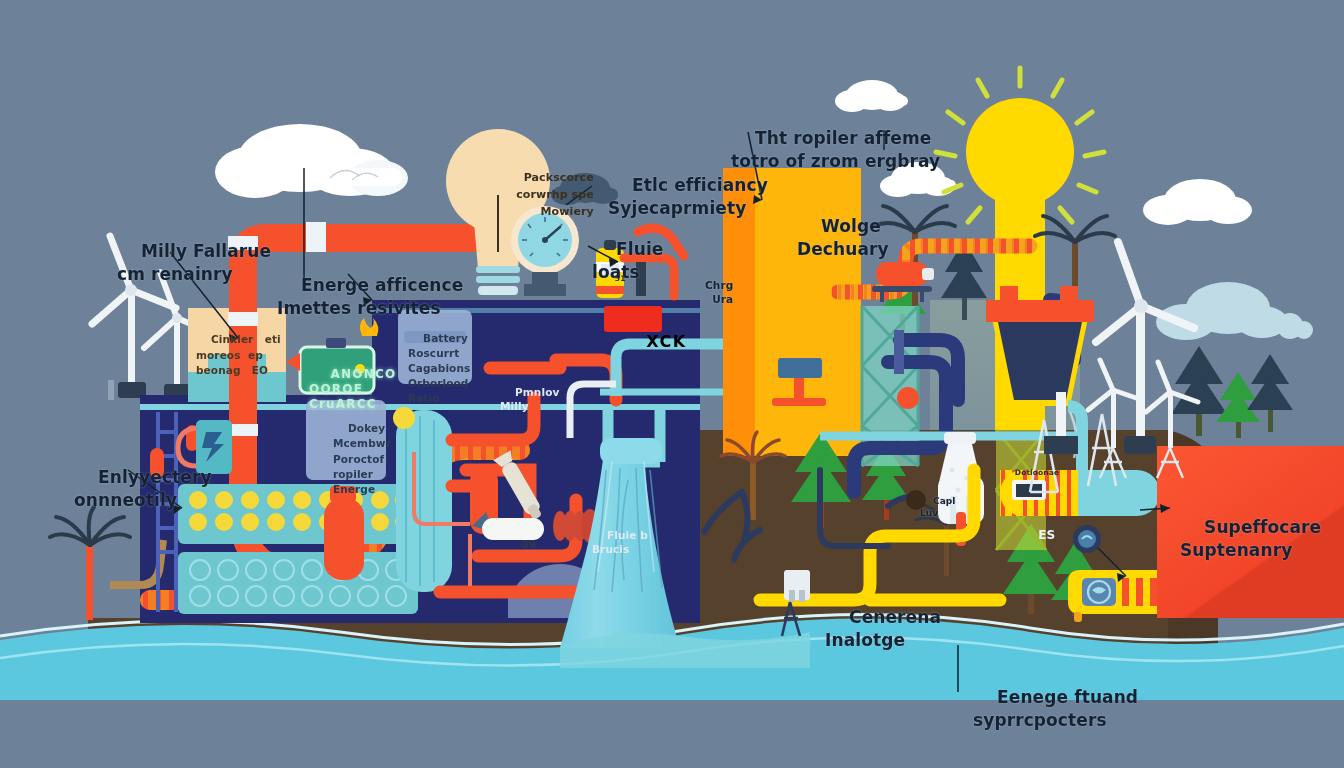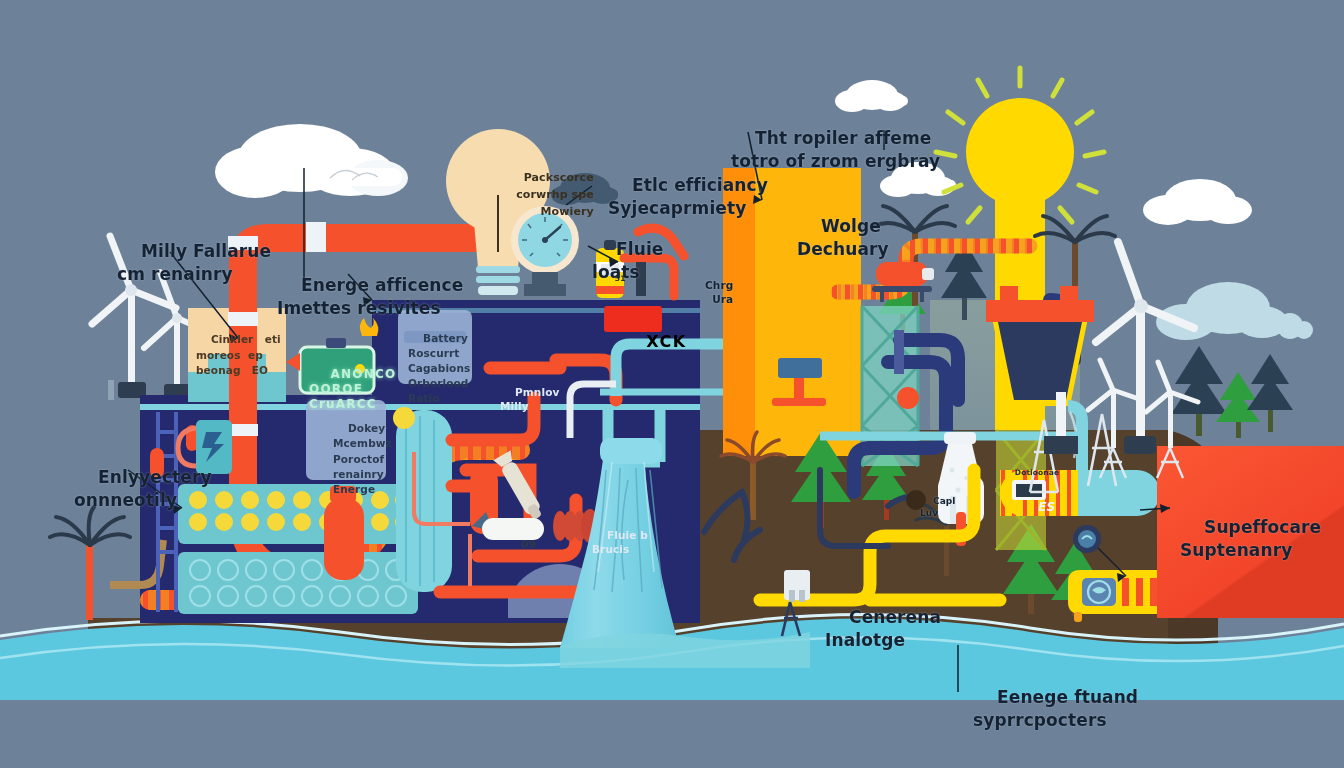--- a/index.html
+++ b/index.html
@@ -747,21 +747,21 @@
 
   <div class="lbl xs" style="left:920px;top:484px;">
     <span>Capl</span><br><span>Luv</span>
   </div>
 
   <div class="lbl sm onbox" style="left:408px;top:316px;line-height:1.42;">
     <span>Battery</span><br><span>Roscurrt</span><br><span>Cagabions</span><br><span>Orborlood</span><br><span>Ratio</span>
   </div>
 
   <div class="lbl sm onbox" style="left:317px;top:406px;line-height:1.45;margin-left:16px;">
-    <span>Dokey</span><br><span>Mcembwz</span><br><span>Poroctof</span><br><span>renainry</span><br><span>Energe</span>
+    <span>Dokey</span><br><span>Mcembwz</span><br><span>Poroctof</span><br><span>ropiler</span><br><span>Energe</span>
   </div>
 
   <div class="lbl sm tan" style="left:196px;top:316px;line-height:1.5;">
     <span>Cinkler   eti</span><br><span>moreos  ep</span><br><span>beonag   EO</span>
   </div>
 
   <div class="lbl bulb" style="left:464px;top:152px;line-height:1.55;text-align:right;margin-left:44px;">
     <span>Packscorce</span><br><span>corwrhp spe</span><br><span>Mowiery</span>
   </div>
 
@@ -770,21 +770,21 @@
   </div>
 
   <div class="lbl redsign" style="left:618px;top:310px;">
     <span>XCK</span>
   </div>
 
   <div class="lbl" style="left:505px;top:523px;color:#2b3a4a;font-size:11px;text-shadow:none;">
     <span>09</span>
   </div>
 
-  <div class="lbl" style="left:1021px;top:484px;color:#eef5f8;font-size:12px;text-shadow:none;font-style:italic;">
+  <div class="lbl" style="left:1021px;top:512px;color:#eef5f8;font-size:12px;text-shadow:none;">
     <span>ES</span>
   </div>
 
   <div class="lbl tiny" style="left:1004px;top:458px;color:#23303f;text-shadow:none;">
     <span>Dotloonae</span>
   </div>
 
   <div class="lbl tiny" style="left:604px;top:264px;color:#1e2a38;text-shadow:none;">
     <span>51</span>
   </div>

